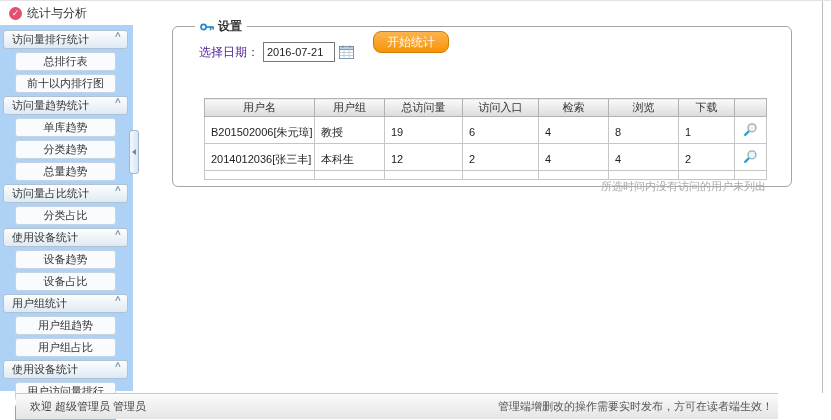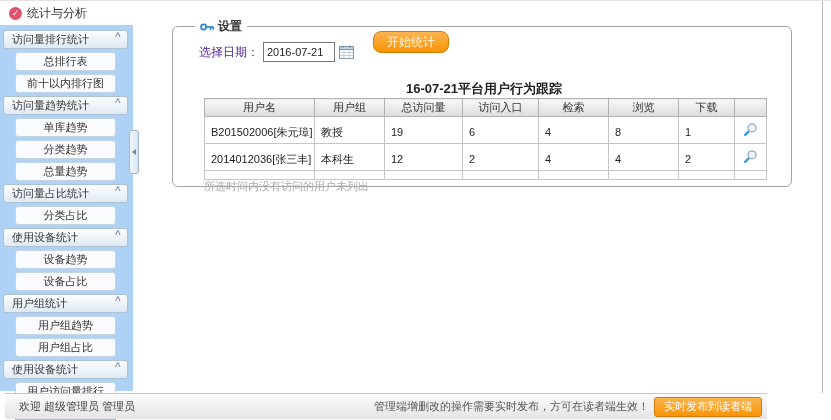--- a/index.html
+++ b/index.html
@@ -57,25 +57,25 @@
   }
   .report-title{position:absolute;left:30px;top:53px;width:562px;text-align:center;font-size:13px;font-weight:bold;color:#222;}
   .report-table{position:absolute;left:31px;top:71px;width:562px;border-collapse:collapse;table-layout:fixed;font-size:11px;}
   .report-table th{
     height:17px;background:linear-gradient(#f9f9f9,#dcdcdc);border:1px solid #b2b2b2;
     font-weight:normal;color:#333;text-align:center;padding:0;
   }
   .report-table td{height:22px;border:1px solid #c6c6c6;color:#222;padding:4px 0 0 6px;background:#fff;}
   .report-table td.icon-cell{text-align:center;padding:0;}
   .report-table tr.spacer-row td{height:8px;padding:0;}
-  .table-note{position:absolute;left:31px;top:152px;width:562px;text-align:left;font-size:11px;color:#a9a9a9;font-family:Liberation Mono, monospace;}
+  .table-note{position:absolute;left:31px;top:152px;width:562px;text-align:right;font-size:11px;color:#a9a9a9;font-family:Liberation Mono, monospace;}
   .window-right-border{position:absolute;left:822px;top:0;width:1px;height:392px;background:#bcbcbc;}
   
   .footer{
-    position:absolute;left:5px;top:392px;width:762px;height:25px;
+    position:absolute;left:16px;top:392px;width:762px;height:25px;
     background:linear-gradient(#fbfbfb,#e5e5e5);border-top:1px solid #c8c8c8;
   }
   .footer-welcome{position:absolute;left:14px;top:0;line-height:25px;font-size:11px;color:#444;}
   .footer-right{position:absolute;right:5px;top:0;height:25px;display:flex;align-items:center;gap:5px;}
   .publish-note{font-size:11px;color:#555;}
   .publish-btn{
     background:linear-gradient(#fbb450,#f89406);border:1px solid #cf7c0a;border-radius:3px;
     color:#fff;font-size:11px;height:20px;padding:0 9px;cursor:pointer;
     font-family:"Liberation Sans","DejaVu Sans",sans-serif;
   }
@@ -166,21 +166,20 @@
           <line x1="0.5" y1="7.5" x2="14.5" y2="7.5" stroke="#c2cfd9"></line>
           <line x1="0.5" y1="10.5" x2="14.5" y2="10.5" stroke="#c2cfd9"></line>
           <line x1="5" y1="4.5" x2="5" y2="13.5" stroke="#c2cfd9"></line>
           <line x1="10" y1="4.5" x2="10" y2="13.5" stroke="#c2cfd9"></line>
         </svg>
       </span>
     </div>
 
     <button class="start-btn">开始统计</button>
 
-    <div class="report-title">16-07-21平台用户行为跟踪</div>
 
     <table class="report-table">
       <colgroup>
         <col style="width:110px">
           <col style="width:70px">
           <col style="width:78px">
           <col style="width:76px">
         <col style="width:70px">
           <col style="width:70px">
           <col style="width:56px">
@@ -248,17 +247,16 @@
 
     <div class="table-note">所选时间内没有访问的用户未列出</div>
   </div>
 
   <div class="window-right-border"></div>
 
   <div class="footer">
     <span class="footer-welcome">欢迎  超级管理员 管理员</span>
     <div class="footer-right">
       <span class="publish-note">管理端增删改的操作需要实时发布，方可在读者端生效！</span>
-      <button class="publish-btn">实时发布到读者端</button>
     </div>
   </div>
 
 </div>
 
 </body></html>

